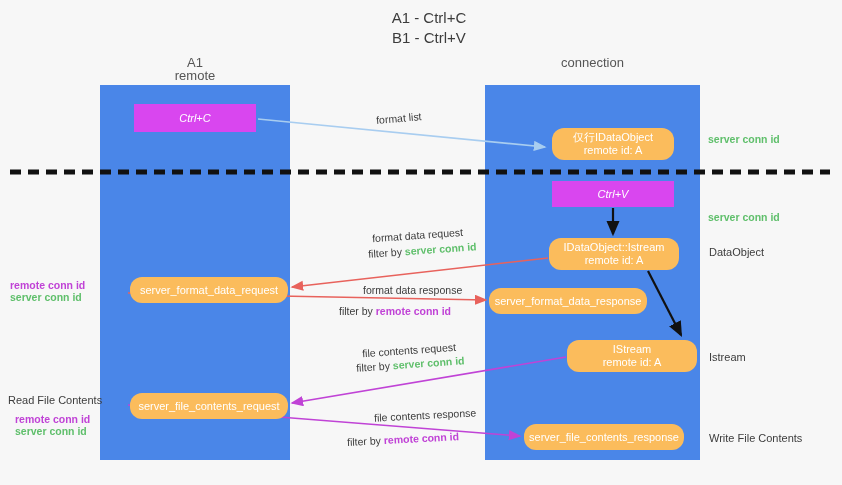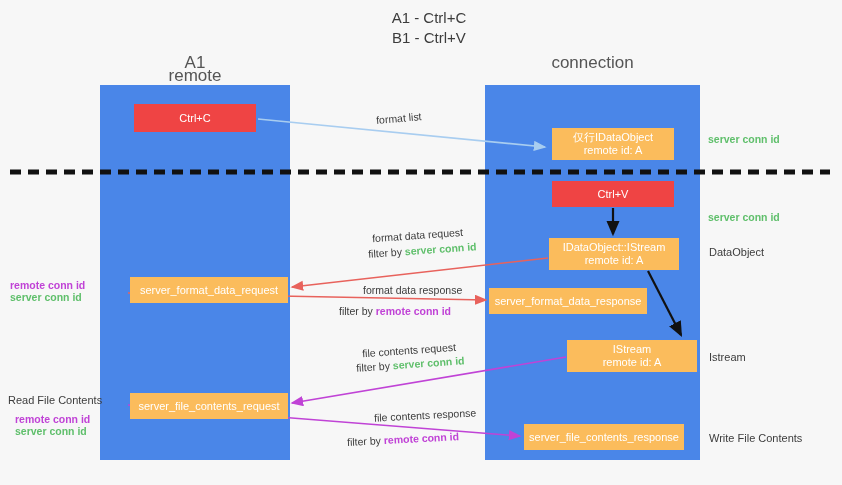--- a/index.html
+++ b/index.html
@@ -38,21 +38,21 @@
     text-align: center;
     font-size: 15px;
     line-height: 20px;
     color: #3c3c3c;
     margin-left: 8px;
   }
   
   .lane-header {
     position: absolute;
     text-align: center;
-    font-size: 17px;
+    font-size: 13px;
     line-height: 13px;
     color: #555;
   }
   #lane-header-a1 { left: 100px; top: 56px; width: 190px; }
   #lane-header-b1 { left: 485px; top: 56px; width: 215px; }
   .lane-header .lane-title { display: block; }
   .lane-header .lane-sub { display: block; }
 
   
   .lane {
@@ -71,22 +71,22 @@
     display: flex;
     flex-direction: column;
     align-items: center;
     justify-content: center;
     color: #ffffff;
     font-size: 11px;
     line-height: 13px;
     text-align: center;
     padding: 2px 4px;
   }
-  .node.green { background: #ef4444; }
-  .node.orange { background: #fbb košice; }
+  .node.green { background: #d946ef; font-style: italic; }
+  .node.orange { background: #fbb košice; border-radius: 12px; }
   .node.orange { background: #fbbc5c; }
   .node .l2 { display: block; }
 
   #node-ctrl-c      { left: 134px; top: 104px; width: 122px; height: 28px; }
   #node-idataobject { left: 552px; top: 128px; width: 122px; height: 32px; }
   #node-ctrl-v      { left: 552px; top: 181px; width: 122px; height: 26px; }
   #node-getdata     { left: 549px; top: 238px; width: 130px; height: 32px; }
   #node-fmt-req     { left: 130px; top: 277px; width: 158px; height: 26px; }
   #node-fmt-resp    { left: 489px; top: 288px; width: 158px; height: 26px; }
   #node-istream     { left: 567px; top: 340px; width: 130px; height: 32px; }
@@ -198,21 +198,21 @@
   <div class="node orange" id="node-idataobject">
     <span>仅行IDataObject</span>
     <span class="l2">remote id: A</span>
   </div>
 
   <div class="node green" id="node-ctrl-v">
     <span>Ctrl+V</span>
   </div>
 
   <div class="node orange" id="node-getdata">
-    <span>IDataObject::IStream</span>
+    <span>IDataObject::Istream</span>
     <span class="l2">remote id: A</span>
   </div>
 
   <div class="node orange" id="node-fmt-resp">
     <span>server_format_data_response</span>
   </div>
 
   <div class="node orange" id="node-fmt-req">
     <span>server_format_data_request</span>
   </div>

